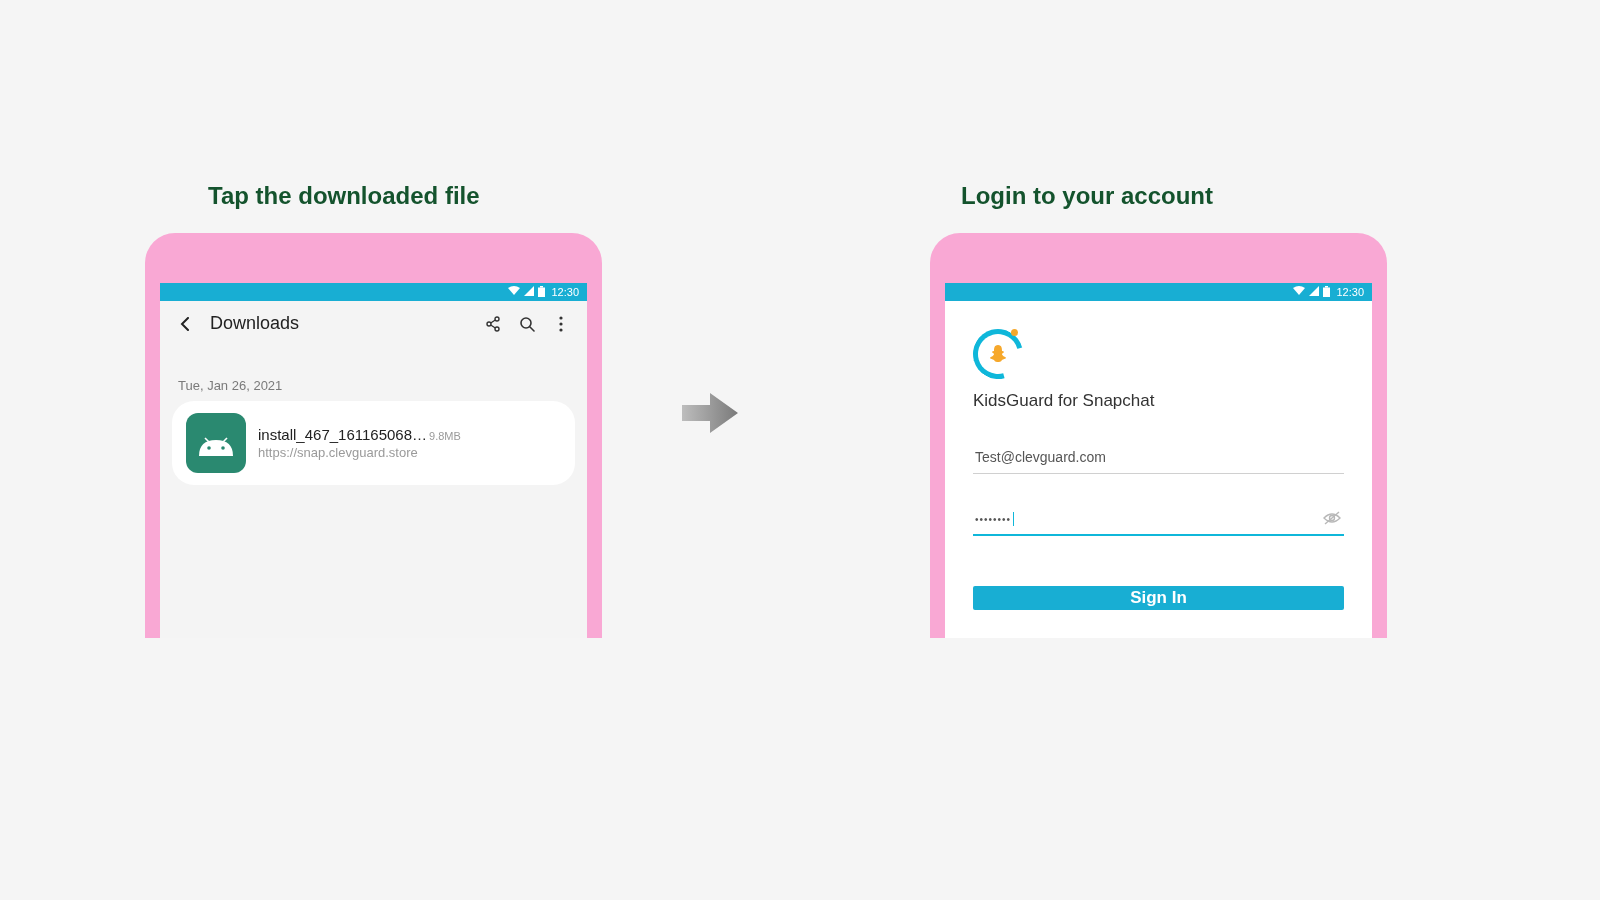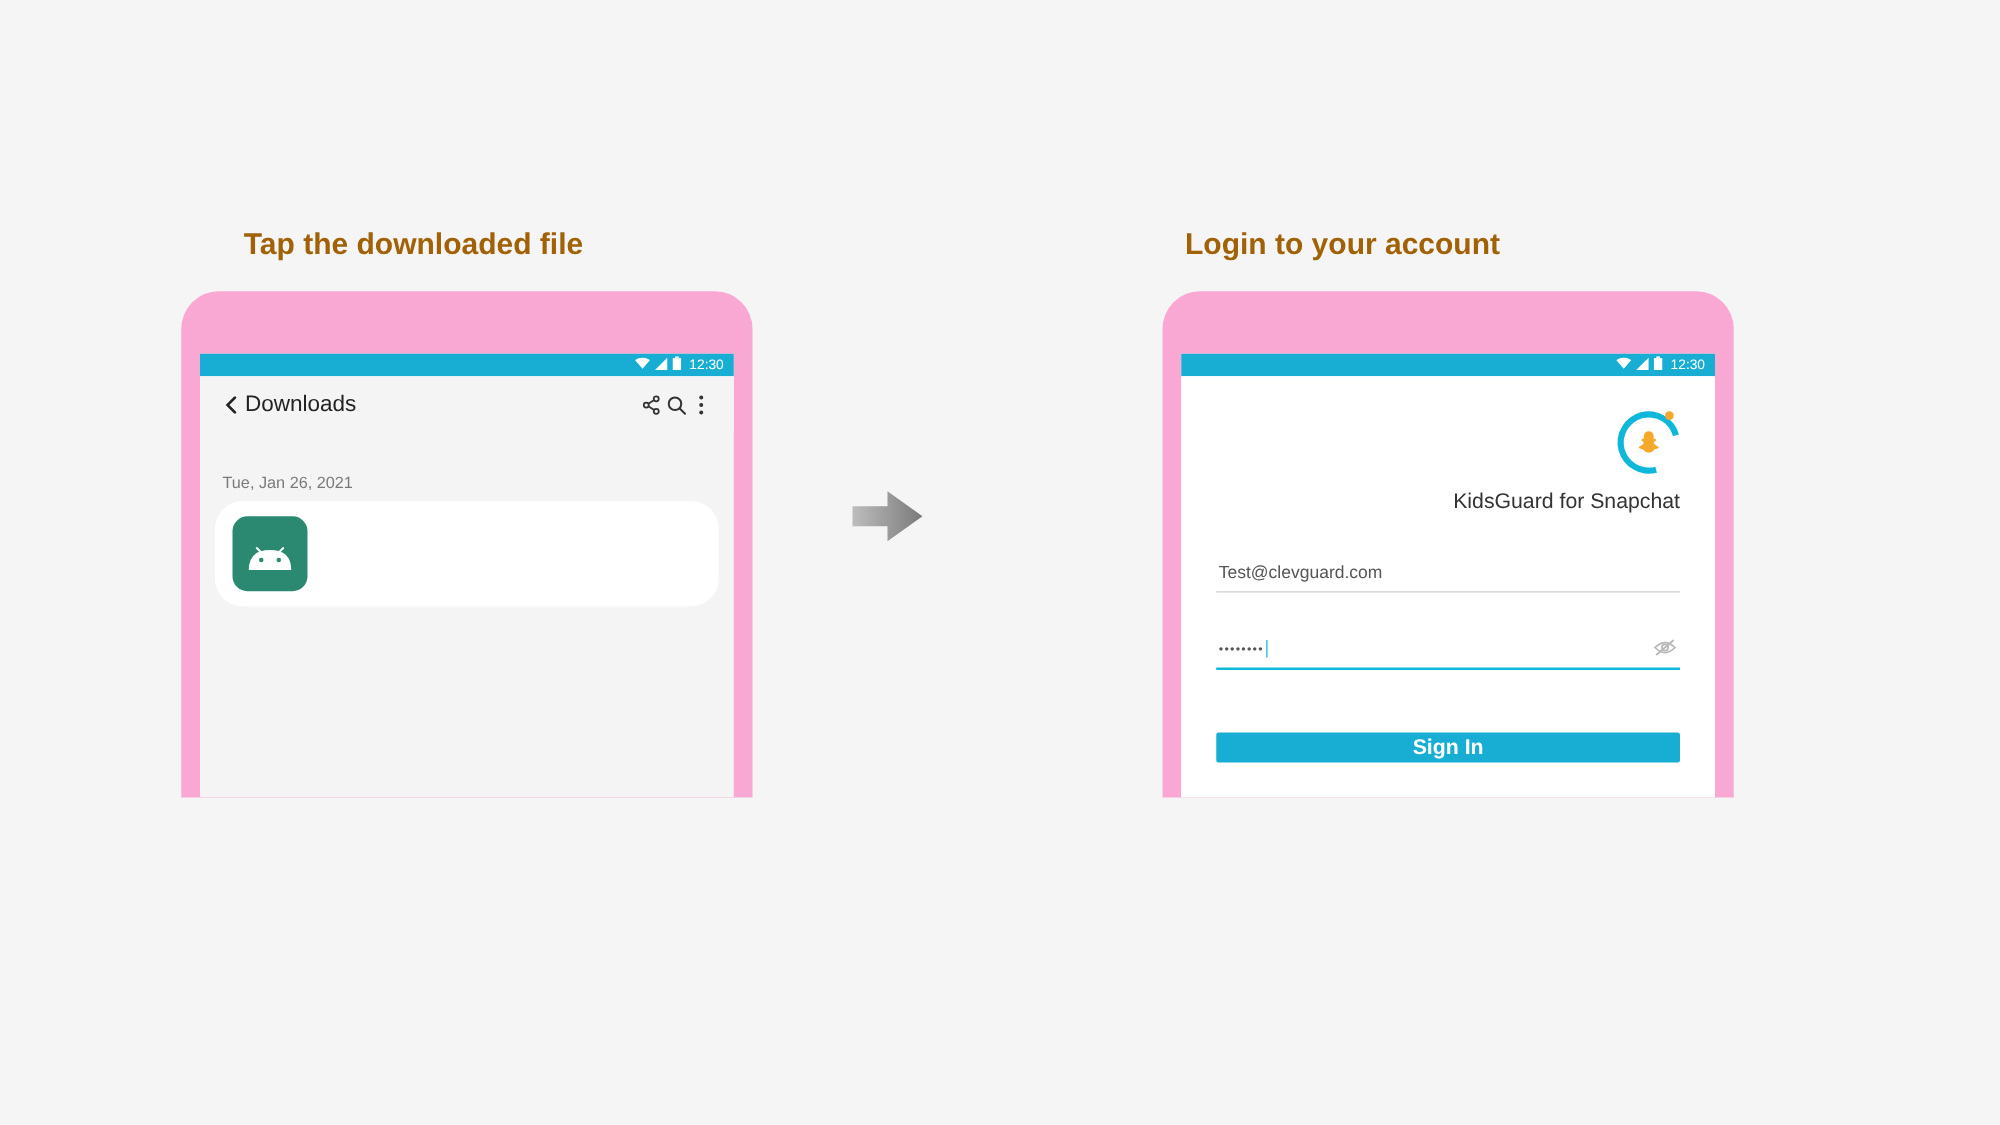--- a/index.html
+++ b/index.html
@@ -6,22 +6,23 @@
   body {
     width: 1600px; height: 900px;
     background: #f5f5f5;
     font-family: -apple-system, Helvetica, Arial, sans-serif;
     position: relative;
   }
   .caption {
     position: absolute;
     font-size: 24px;
     font-weight: 700;
-    color: #a16207;
+    color: #14532d;
     text-align: left;
+    margin-left: 13px;
   }
   .phone-shell {
     position: absolute;
     width: 457px;
     background: #f9a8d4;
     border-radius: 30px 30px 0 0;
     padding: 50px 15px 0 15px;
     overflow: hidden;
   }
   .phone-screen {
@@ -42,20 +43,21 @@
     padding: 0 8px;
     color: #ffffff;
     font-size: 11px;
   }
   .status-time { margin-left: 2px; font-weight: 500; }
   .topbar {
     background: #f4f4f4;
     display: flex;
     align-items: center;
     padding: 12px 16px;
+    gap: 14px;
   }
   .topbar .title { font-size: 18px; font-weight: 500; color: #222; }
   .topbar .spacer { flex: 1; }
   .icon-btn { width: 20px; height: 20px; display: flex; align-items: center; justify-content: center; }
   .filter-pill {
     background: #ffffff;
     border-radius: 22px;
     margin: 6px 12px 10px 12px;
     padding: 12px 18px;
     display: flex;
@@ -91,21 +93,21 @@
   .file-info { flex: 1; min-width: 0; }
   .file-name {
     font-size: 15px; color: #222; font-weight: 500;
     white-space: nowrap; overflow: hidden; text-overflow: ellipsis;
     max-width: 160px; display: inline;
   }
   .file-size { font-size: 11px; color: #9a9a9a; margin-left: 2px; }
   .file-url { font-size: 13px; color: #9a9a9a; margin-top: 1px; }
   
   .login-screen { background: #ffffff; flex: 1; padding: 24px 28px; display: flex; flex-direction: column; }
-  .logo-wrap { display: flex; flex-direction: column; align-items: flex-end; gap: 8px; margin-top: 4px;}
+  .logo-wrap { display: flex; flex-direction: column; align-items: flex-start; gap: 8px; margin-top: 4px;}
   .logo-circle {
     width: 50px; height: 50px;
     position: relative;
   }
   .logo-ring {
     width: 50px; height: 50px; border-radius: 50%;
     border: 5px solid #0fb7da;
     border-right-color: transparent;
     transform: rotate(30deg);
     position: absolute; inset: 0;
@@ -184,20 +186,26 @@
     <div class="date-label">Tue, Jan 26, 2021</div>
     <div class="file-row">
       <div class="apk-icon">
         <svg width="40" height="30" viewBox="0 0 40 30">
           <path d="M3 28 Q3 12 20 12 Q37 12 37 28 Z" fill="#ffffff"></path>
           <circle cx="13" cy="20" r="1.8" fill="#2a8970"></circle>
           <circle cx="27" cy="20" r="1.8" fill="#2a8970"></circle>
           <line x1="9" y1="10" x2="13" y2="14" stroke="#ffffff" stroke-width="1.6"></line>
           <line x1="31" y1="10" x2="27" y2="14" stroke="#ffffff" stroke-width="1.6"></line>
         </svg>
+      </div>
+      <div class="file-info">
+        <div>
+          <span class="file-name">install_467_161165068…</span><span class="file-size">9.8MB</span>
+        </div>
+        <div class="file-url">https://snap.clevguard.store</div>
       </div>
     </div>
   </div>
 </div>
 
 <div class="big-arrow" style="left:680px; top:388px;">
   <svg width="60" height="50" viewBox="0 0 60 50">
     <defs>
       <linearGradient id="g1" x1="0" y1="0" x2="1" y2="0">
         <stop offset="0" stop-color="#bdbdbd"></stop>

